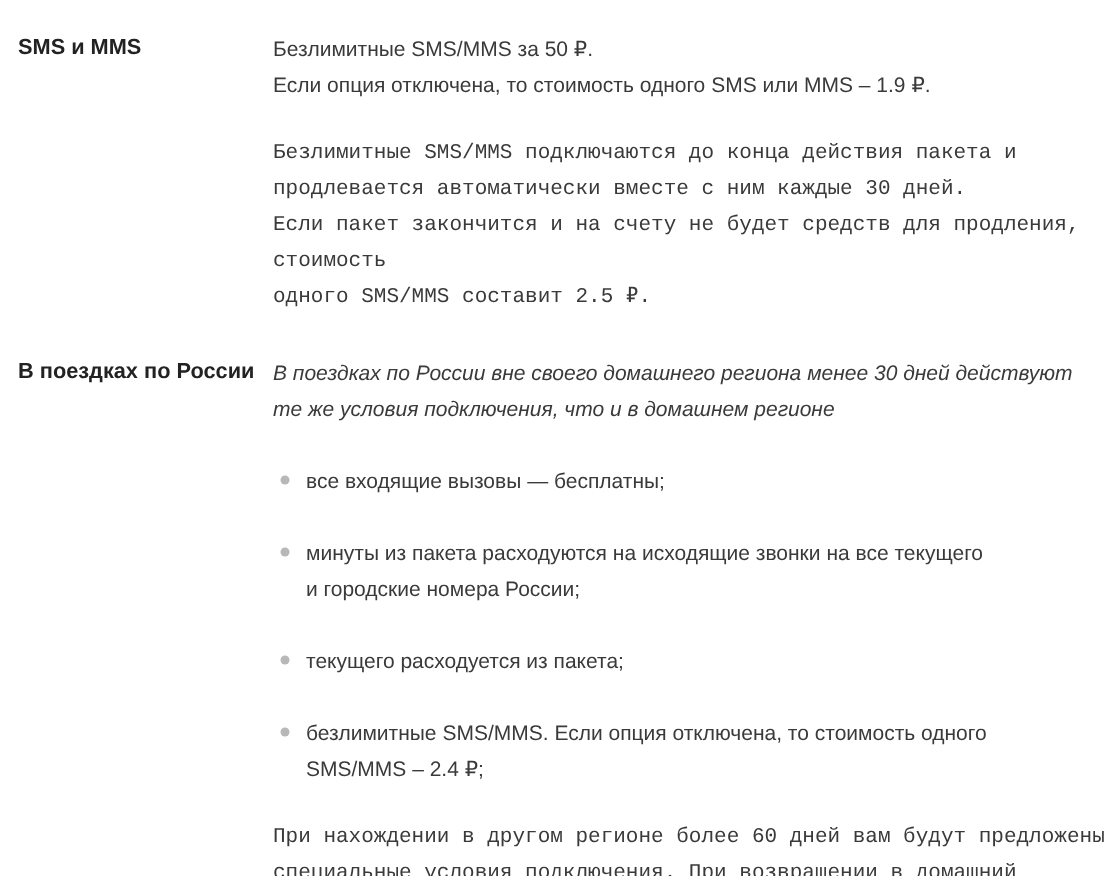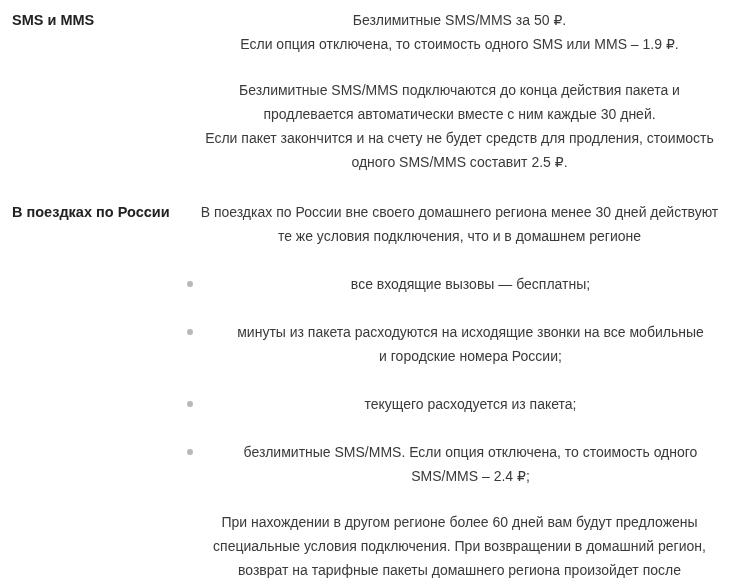--- a/index.html
+++ b/index.html
@@ -20,47 +20,49 @@
     color: var(--text);
   }
   .page {
     width: 741px;
     height: 584px;
     padding: 8px 4px 0 12px;
   }
   .section {
     display: flex;
     align-items: flex-start;
+    margin-top: 12px;
   }
   .section + .section {
     margin-top: 26px;
   }
   .section-label {
     flex: 0 0 170px;
     width: 170px;
     font-weight: bold;
     font-size: 14.5px;
     color: var(--label);
     padding-right: 10px;
   }
   .section-content {
     flex: 0 0 555px;
     width: 555px;
     max-width: 555px;
-    text-align: center;
   }
   .para {
     white-space: pre-line;
     margin: 0 0 22px 0;
   }
   .para.no-gap {
     margin-bottom: 0;
+    font-style: italic;
   }
   .para:last-child {
     margin-bottom: 0;
+    font-family: Liberation Mono, monospace;
   }
   ul.bullet-list {
     list-style: none;
     margin: 0 0 22px 0;
   }
   ul.bullet-list li {
     position: relative;
     padding-left: 22px;
     white-space: pre-line;
     margin-top: 24px;
@@ -93,21 +95,21 @@
     </div>
   </section>
 
   <section class="section">
     <div class="section-label">В поездках по России</div>
     <div class="section-content">
       <p class="para no-gap">В поездках по России вне своего домашнего региона менее 30 дней действуют
 те же условия подключения, что и в домашнем регионе</p>
       <ul class="bullet-list">
         <li>все входящие вызовы — бесплатны;</li>
-        <li>минуты из пакета расходуются на исходящие звонки на все мобильные
+        <li>минуты из пакета расходуются на исходящие звонки на все текущего
 и городские номера России;</li>
         <li>текущего расходуется из пакета;</li>
         <li>безлимитные SMS/MMS. Если опция отключена, то стоимость одного
 SMS/MMS – 2.4 ₽;</li>
       </ul>
       <p class="para">При нахождении в другом регионе более 60 дней вам будут предложены
 специальные условия подключения. При возвращении в домашний регион,
 возврат на тарифные пакеты домашнего региона произойдет после
 завершения текущего пакета или в течение суток, если пакет не был
 подключен.</p>

